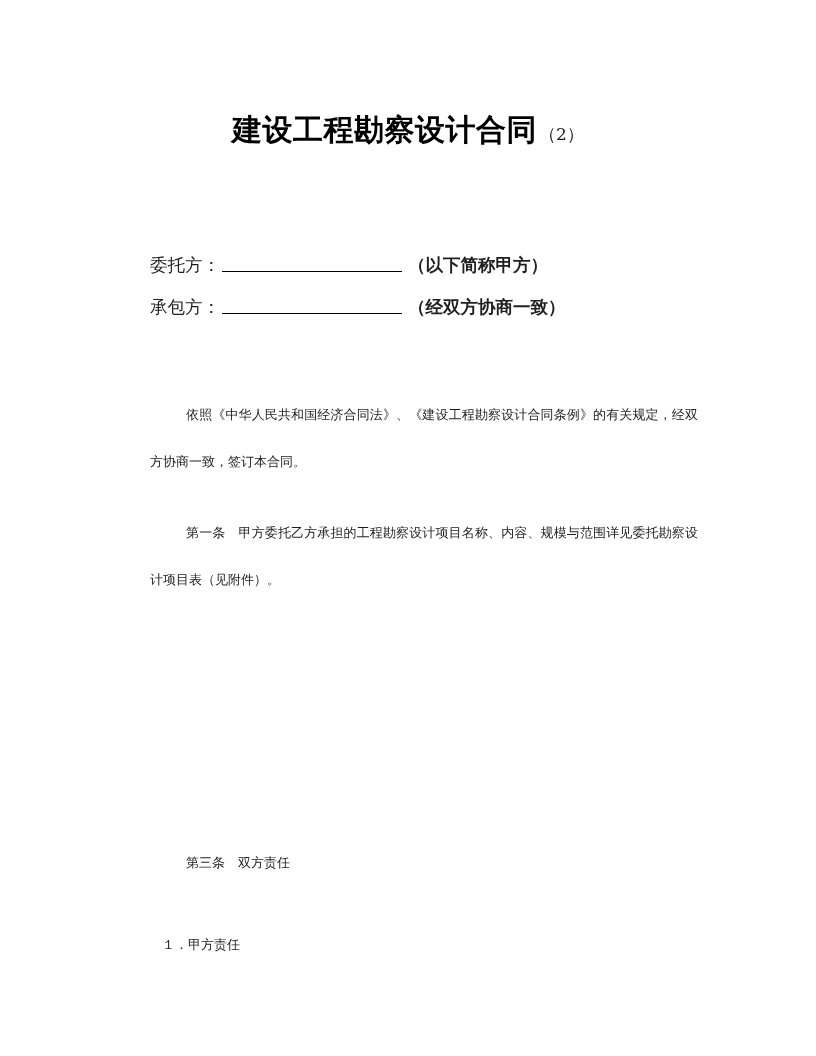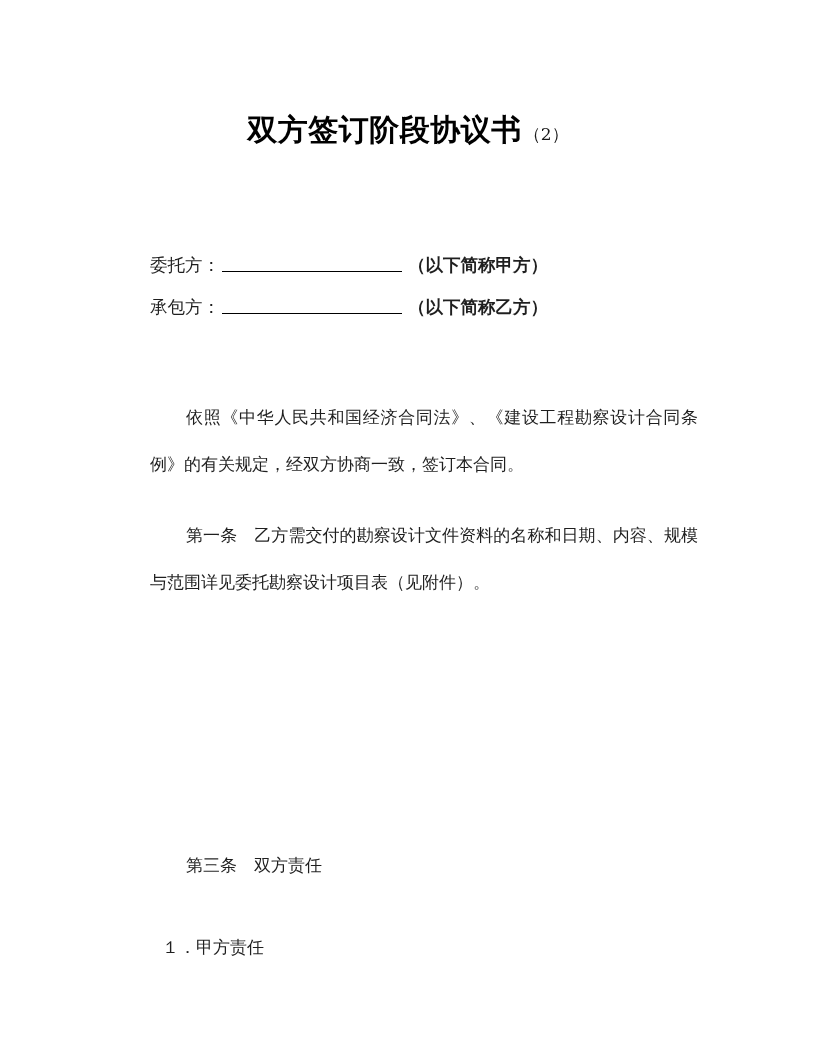--- a/index.html
+++ b/index.html
@@ -51,22 +51,22 @@
   }
 
   
   .col {
     position: absolute;
     left: 150px;
     width: 548px;
   }
 
   .body-text {
-    font-family: Liberation Mono, monospace;
-    font-size: 17px;
+    font-family: Liberation Sans, sans-serif;
+    font-size: 13px;
     line-height: 47px;
     color: #1f1f1f;
     text-align: justify;
     text-justify: inter-character;
   }
   .indent-2 {
     text-indent: 36px;
   }
   .indent-1 {
     text-indent: 6px;
@@ -109,33 +109,33 @@
   #para-article-2 { top: 614px; }
   #para-article-3 { top: 826px; }
   #para-item-1    { top: 908px; margin-left: 6px; }
 </style>
 </head>
 <body>
 
 <div class="page">
 
   <h1 class="doc-title">
-    <span class="title-main">双方签订阶段协议书</span><span class="title-suffix">（2）</span>
+    <span class="title-main">建设工程勘察设计合同</span><span class="title-suffix">（2）</span>
   </h1>
 
   <div class="party-row" id="party-entrust">
     <span class="party-label">委托方：</span><span class="party-blank"></span><span class="party-note">（以下简称甲方）</span>
   </div>
 
   <div class="party-row" id="party-contract">
-    <span class="party-label">承包方：</span><span class="party-blank"></span><span class="party-note">（以下简称乙方）</span>
+    <span class="party-label">承包方：</span><span class="party-blank"></span><span class="party-note">（经双方协商一致）</span>
   </div>
 
   <p class="col body-text indent-2" id="para-preamble">依照《中华人民共和国经济合同法》、《建设工程勘察设计合同条例》的有关规定，经双方协商一致，签订本合同。</p>
 
-  <p class="col body-text indent-2" id="para-article-1">第一条　乙方需交付的勘察设计文件资料的名称和日期、内容、规模与范围详见委托勘察设计项目表（见附件）。</p>
+  <p class="col body-text indent-2" id="para-article-1">第一条　甲方委托乙方承担的工程勘察设计项目名称、内容、规模与范围详见委托勘察设计项目表（见附件）。</p>
 
 
   <p class="col body-text indent-2" id="para-article-3">第三条　双方责任</p>
 
   <p class="col body-text indent-1" id="para-item-1">１．甲方责任</p>
 
 </div>
 
 </body></html>

